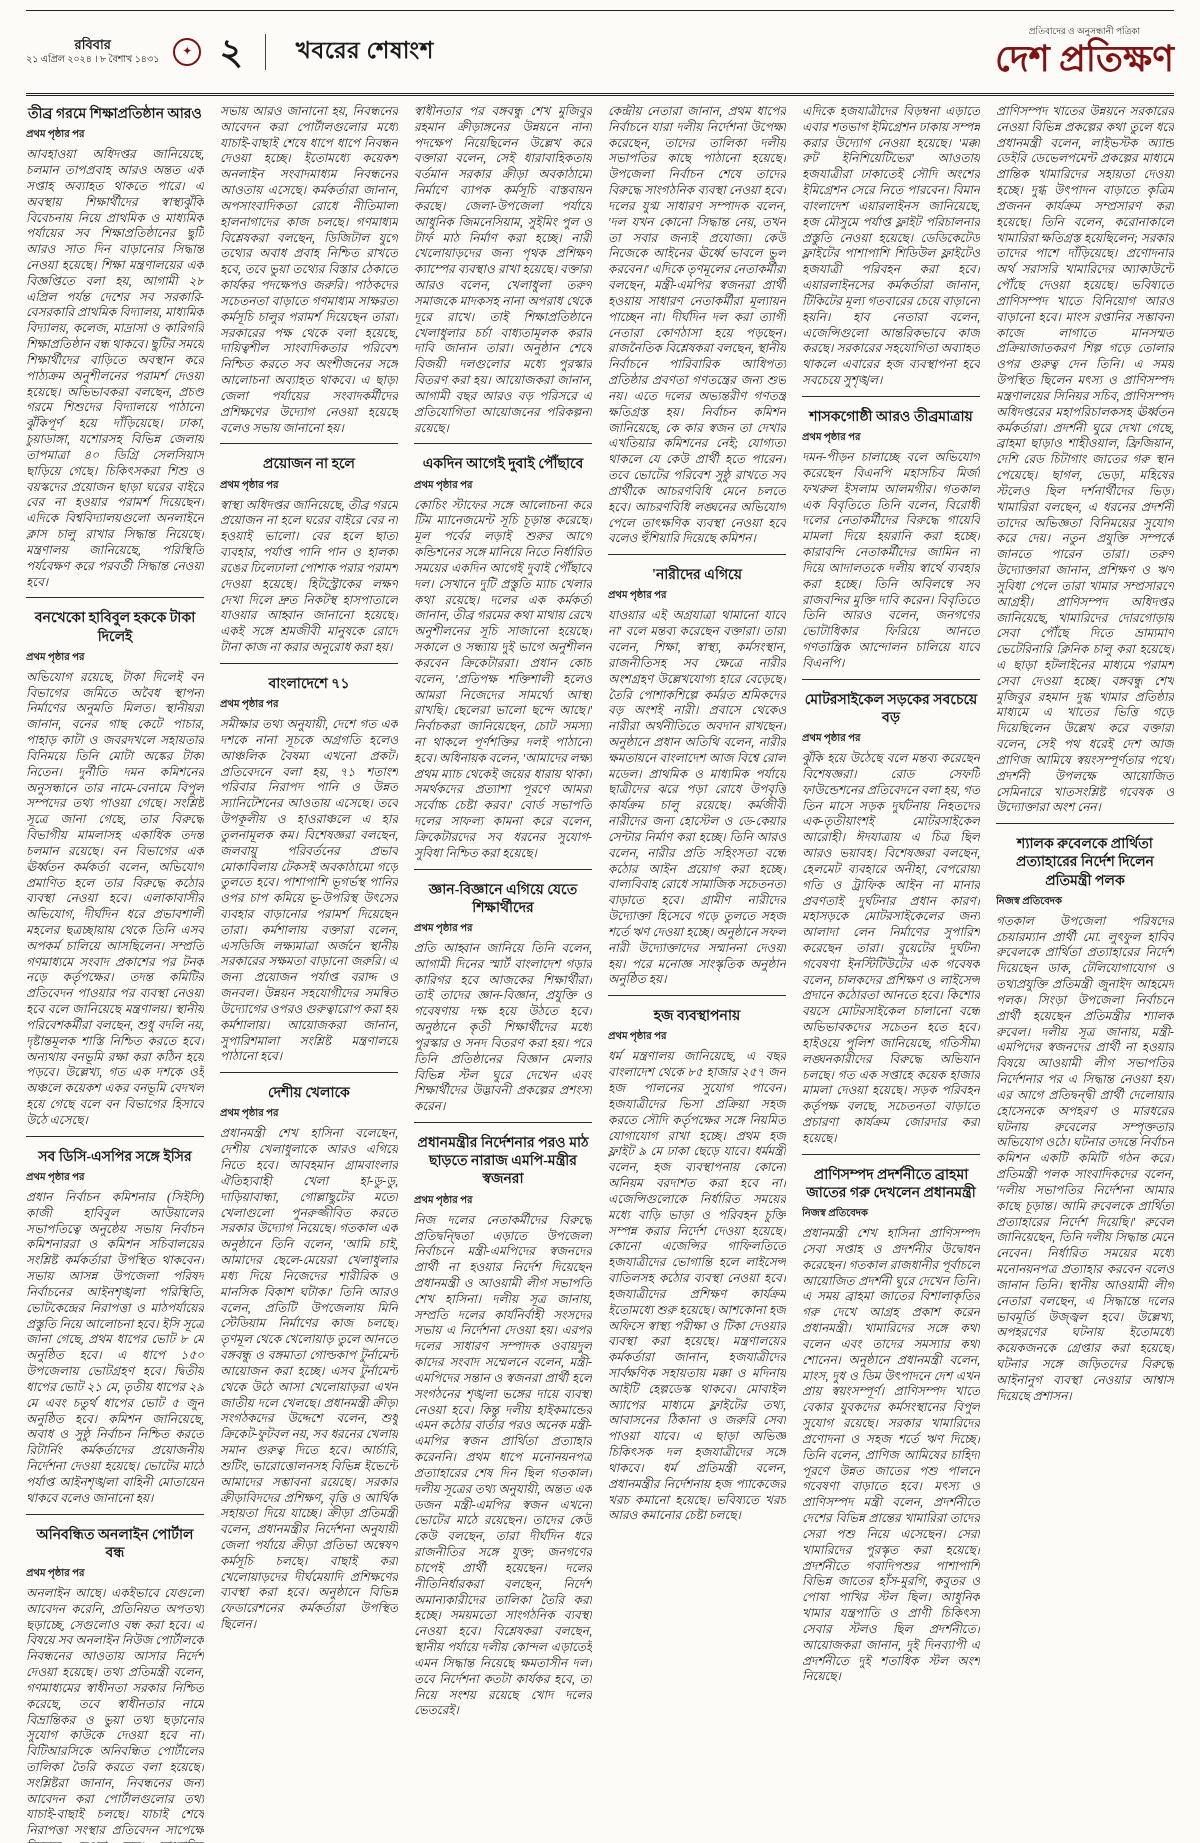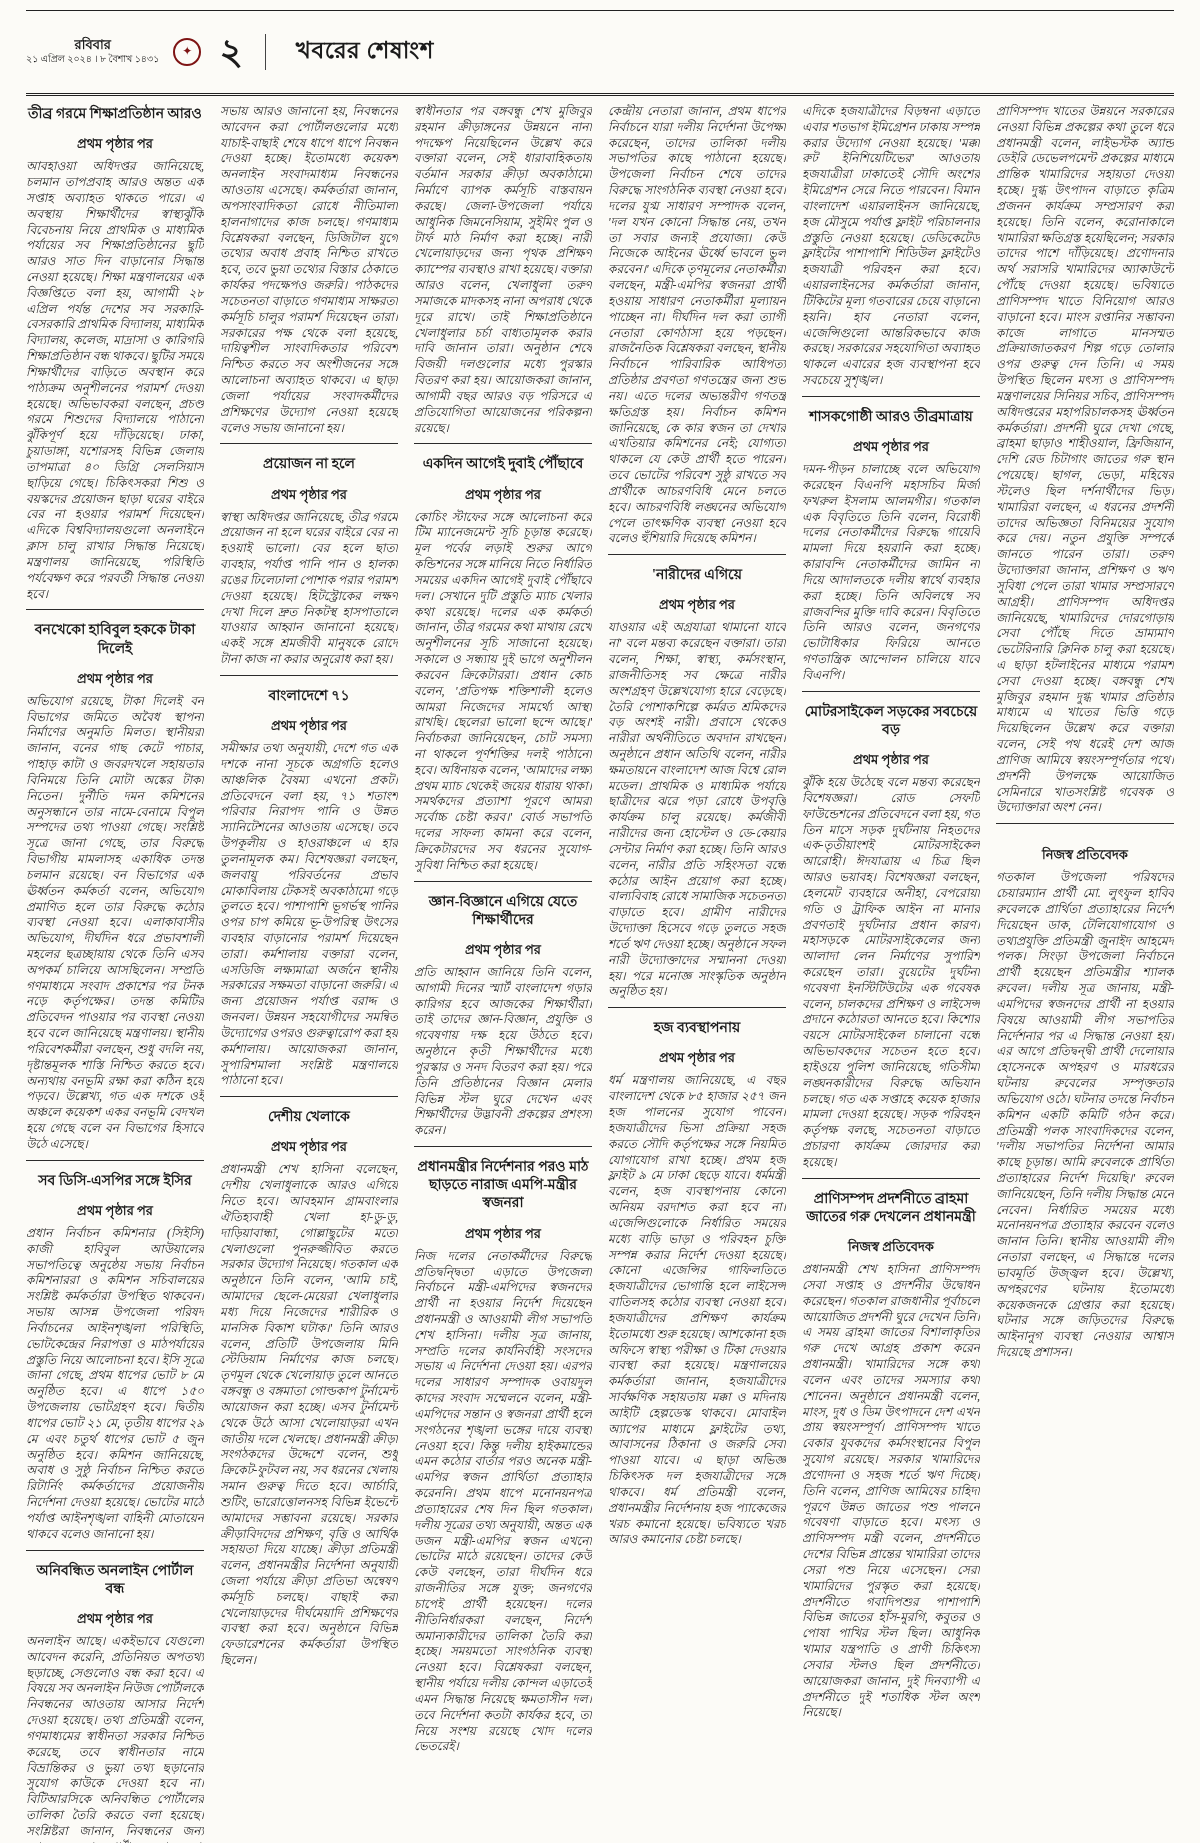--- a/index.html
+++ b/index.html
@@ -42,35 +42,39 @@
     color:#1f1f1f;word-break:break-word;font-style:italic;
   }
   .cont{margin-bottom:7px;}
   article.article{margin-bottom:7px;}
   .col > article.article{border-top:1px solid #2b2b2b;padding-top:10px;}
   .col > article.article:first-child{border-top:none;padding-top:0;}
   .headline{
     font-size:14px;font-weight:bold;text-align:center;line-height:1.3;
     margin:1px 2px 3px;font-family:"Liberation Serif", serif;
   }
-  .byline{font-size:13px;font-weight:bold;text-align:center;margin:11px 0 4px;}
+  .byline{font-size:10px;font-weight:bold;margin:0 0 4px;}
 </style>
 </head>
 <body>
 
 <div class="page">
   <header class="page-header">
     <div class="date-block">
       <div class="weekday">রবিবার</div>
       <div class="date-line">২১ এপ্রিল ২০২৪ । ৮ বৈশাখ ১৪৩১</div>
     </div>
     <div class="crest">✦</div>
     <div class="pagenum">২</div>
     <div class="vrule"></div>
     <h1 class="section-title">খবরের শেষাংশ</h1>
+    <div class="hdr-right">
+      <div class="tagline">প্রতিবাদের ও অনুসন্ধানী পত্রিকা</div>
+      <div class="masthead" style="color: rgb(126, 20, 20);">দেশ প্রতিক্ষণ</div>
+    </div>
   </header>
 
   <main class="columns" id="columns">
       <div class="col">
         <article class="article">
           <h2 class="headline">তীব্র গরমে শিক্ষাপ্রতিষ্ঠান আরও</h2>
           <div class="byline">প্রথম পৃষ্ঠার পর</div>
           <div class="body">আবহাওয়া অধিদপ্তর জানিয়েছে, চলমান তাপপ্রবাহ আরও অন্তত এক সপ্তাহ অব্যাহত থাকতে পারে। এ অবস্থায় শিক্ষার্থীদের স্বাস্থ্যঝুঁকি বিবেচনায় নিয়ে প্রাথমিক ও মাধ্যমিক পর্যায়ের সব শিক্ষাপ্রতিষ্ঠানের ছুটি আরও সাত দিন বাড়ানোর সিদ্ধান্ত নেওয়া হয়েছে। শিক্ষা মন্ত্রণালয়ের এক বিজ্ঞপ্তিতে বলা হয়, আগামী ২৮ এপ্রিল পর্যন্ত দেশের সব সরকারি-বেসরকারি প্রাথমিক বিদ্যালয়, মাধ্যমিক বিদ্যালয়, কলেজ, মাদ্রাসা ও কারিগরি শিক্ষাপ্রতিষ্ঠান বন্ধ থাকবে। ছুটির সময়ে শিক্ষার্থীদের বাড়িতে অবস্থান করে পাঠ্যক্রম অনুশীলনের পরামর্শ দেওয়া হয়েছে। অভিভাবকরা বলছেন, প্রচণ্ড গরমে শিশুদের বিদ্যালয়ে পাঠানো ঝুঁকিপূর্ণ হয়ে দাঁড়িয়েছে। ঢাকা, চুয়াডাঙ্গা, যশোরসহ বিভিন্ন জেলায় তাপমাত্রা ৪০ ডিগ্রি সেলসিয়াস ছাড়িয়ে গেছে। চিকিৎসকরা শিশু ও বয়স্কদের প্রয়োজন ছাড়া ঘরের বাইরে বের না হওয়ার পরামর্শ দিয়েছেন। এদিকে বিশ্ববিদ্যালয়গুলো অনলাইনে ক্লাস চালু রাখার সিদ্ধান্ত নিয়েছে। মন্ত্রণালয় জানিয়েছে, পরিস্থিতি পর্যবেক্ষণ করে পরবর্তী সিদ্ধান্ত নেওয়া হবে।</div>
         </article>
         <article class="article">
@@ -152,18 +156,19 @@
         </article>
         <article class="article">
           <h2 class="headline">প্রাণিসম্পদ প্রদর্শনীতে ব্রাহমা জাতের গরু দেখলেন প্রধানমন্ত্রী</h2>
           <div class="byline">নিজস্ব প্রতিবেদক</div>
           <div class="body">প্রধানমন্ত্রী শেখ হাসিনা প্রাণিসম্পদ সেবা সপ্তাহ ও প্রদর্শনীর উদ্বোধন করেছেন। গতকাল রাজধানীর পূর্বাচলে আয়োজিত প্রদর্শনী ঘুরে দেখেন তিনি। এ সময় ব্রাহমা জাতের বিশালাকৃতির গরু দেখে আগ্রহ প্রকাশ করেন প্রধানমন্ত্রী। খামারিদের সঙ্গে কথা বলেন এবং তাদের সমস্যার কথা শোনেন। অনুষ্ঠানে প্রধানমন্ত্রী বলেন, মাংস, দুধ ও ডিম উৎপাদনে দেশ এখন প্রায় স্বয়ংসম্পূর্ণ। প্রাণিসম্পদ খাতে বেকার যুবকদের কর্মসংস্থানের বিপুল সুযোগ রয়েছে। সরকার খামারিদের প্রণোদনা ও সহজ শর্তে ঋণ দিচ্ছে। তিনি বলেন, প্রাণিজ আমিষের চাহিদা পূরণে উন্নত জাতের পশু পালনে গবেষণা বাড়াতে হবে। মৎস্য ও প্রাণিসম্পদ মন্ত্রী বলেন, প্রদর্শনীতে দেশের বিভিন্ন প্রান্তের খামারিরা তাদের সেরা পশু নিয়ে এসেছেন। সেরা খামারিদের পুরস্কৃত করা হয়েছে। প্রদর্শনীতে গবাদিপশুর পাশাপাশি বিভিন্ন জাতের হাঁস-মুরগি, কবুতর ও পোষা পাখির স্টল ছিল। আধুনিক খামার যন্ত্রপাতি ও প্রাণী চিকিৎসা সেবার স্টলও ছিল প্রদর্শনীতে। আয়োজকরা জানান, দুই দিনব্যাপী এ প্রদর্শনীতে দুই শতাধিক স্টল অংশ নিয়েছে।</div>
         </article>
       </div>
       <div class="col">
         <div class="body cont">প্রাণিসম্পদ খাতের উন্নয়নে সরকারের নেওয়া বিভিন্ন প্রকল্পের কথা তুলে ধরে প্রধানমন্ত্রী বলেন, লাইভস্টক অ্যান্ড ডেইরি ডেভেলপমেন্ট প্রকল্পের মাধ্যমে প্রান্তিক খামারিদের সহায়তা দেওয়া হচ্ছে। দুগ্ধ উৎপাদন বাড়াতে কৃত্রিম প্রজনন কার্যক্রম সম্প্রসারণ করা হয়েছে। তিনি বলেন, করোনাকালে খামারিরা ক্ষতিগ্রস্ত হয়েছিলেন; সরকার তাদের পাশে দাঁড়িয়েছে। প্রণোদনার অর্থ সরাসরি খামারিদের অ্যাকাউন্টে পৌঁছে দেওয়া হয়েছে। ভবিষ্যতে প্রাণিসম্পদ খাতে বিনিয়োগ আরও বাড়ানো হবে। মাংস রপ্তানির সম্ভাবনা কাজে লাগাতে মানসম্মত প্রক্রিয়াজাতকরণ শিল্প গড়ে তোলার ওপর গুরুত্ব দেন তিনি। এ সময় উপস্থিত ছিলেন মৎস্য ও প্রাণিসম্পদ মন্ত্রণালয়ের সিনিয়র সচিব, প্রাণিসম্পদ অধিদপ্তরের মহাপরিচালকসহ ঊর্ধ্বতন কর্মকর্তারা। প্রদর্শনী ঘুরে দেখা গেছে, ব্রাহমা ছাড়াও শাহীওয়াল, ফ্রিজিয়ান, দেশি রেড চিটাগাং জাতের গরু স্থান পেয়েছে। ছাগল, ভেড়া, মহিষের স্টলেও ছিল দর্শনার্থীদের ভিড়। খামারিরা বলছেন, এ ধরনের প্রদর্শনী তাদের অভিজ্ঞতা বিনিময়ের সুযোগ করে দেয়। নতুন প্রযুক্তি সম্পর্কে জানতে পারেন তারা। তরুণ উদ্যোক্তারা জানান, প্রশিক্ষণ ও ঋণ সুবিধা পেলে তারা খামার সম্প্রসারণে আগ্রহী। প্রাণিসম্পদ অধিদপ্তর জানিয়েছে, খামারিদের দোরগোড়ায় সেবা পৌঁছে দিতে ভ্রাম্যমাণ ভেটেরিনারি ক্লিনিক চালু করা হয়েছে। এ ছাড়া হটলাইনের মাধ্যমে পরামর্শ সেবা দেওয়া হচ্ছে। বঙ্গবন্ধু শেখ মুজিবুর রহমান দুগ্ধ খামার প্রতিষ্ঠার মাধ্যমে এ খাতের ভিত্তি গড়ে দিয়েছিলেন উল্লেখ করে বক্তারা বলেন, সেই পথ ধরেই দেশ আজ প্রাণিজ আমিষে স্বয়ংসম্পূর্ণতার পথে। প্রদর্শনী উপলক্ষে আয়োজিত সেমিনারে খাতসংশ্লিষ্ট গবেষক ও উদ্যোক্তারা অংশ নেন।</div>
         <article class="article">
+          <h2 class="headline">শ্যালক রুবেলকে প্রার্থিতা প্রত্যাহারের নির্দেশ দিলেন প্রতিমন্ত্রী পলক</h2>
           <div class="byline">নিজস্ব প্রতিবেদক</div>
           <div class="body">গতকাল উপজেলা পরিষদের চেয়ারম্যান প্রার্থী মো. লুৎফুল হাবিব রুবেলকে প্রার্থিতা প্রত্যাহারের নির্দেশ দিয়েছেন ডাক, টেলিযোগাযোগ ও তথ্যপ্রযুক্তি প্রতিমন্ত্রী জুনাইদ আহমেদ পলক। সিংড়া উপজেলা নির্বাচনে প্রার্থী হয়েছেন প্রতিমন্ত্রীর শ্যালক রুবেল। দলীয় সূত্র জানায়, মন্ত্রী-এমপিদের স্বজনদের প্রার্থী না হওয়ার বিষয়ে আওয়ামী লীগ সভাপতির নির্দেশনার পর এ সিদ্ধান্ত নেওয়া হয়। এর আগে প্রতিদ্বন্দ্বী প্রার্থী দেলোয়ার হোসেনকে অপহরণ ও মারধরের ঘটনায় রুবেলের সম্পৃক্ততার অভিযোগ ওঠে। ঘটনার তদন্তে নির্বাচন কমিশন একটি কমিটি গঠন করে। প্রতিমন্ত্রী পলক সাংবাদিকদের বলেন, 'দলীয় সভাপতির নির্দেশনা আমার কাছে চূড়ান্ত। আমি রুবেলকে প্রার্থিতা প্রত্যাহারের নির্দেশ দিয়েছি।' রুবেল জানিয়েছেন, তিনি দলীয় সিদ্ধান্ত মেনে নেবেন। নির্ধারিত সময়ের মধ্যে মনোনয়নপত্র প্রত্যাহার করবেন বলেও জানান তিনি। স্থানীয় আওয়ামী লীগ নেতারা বলছেন, এ সিদ্ধান্তে দলের ভাবমূর্তি উজ্জ্বল হবে। উল্লেখ্য, অপহরণের ঘটনায় ইতোমধ্যে কয়েকজনকে গ্রেপ্তার করা হয়েছে। ঘটনার সঙ্গে জড়িতদের বিরুদ্ধে আইনানুগ ব্যবস্থা নেওয়ার আশ্বাস দিয়েছে প্রশাসন।</div>
         </article>
       </div>
     </main>
 </div>
 
 </body></html>

